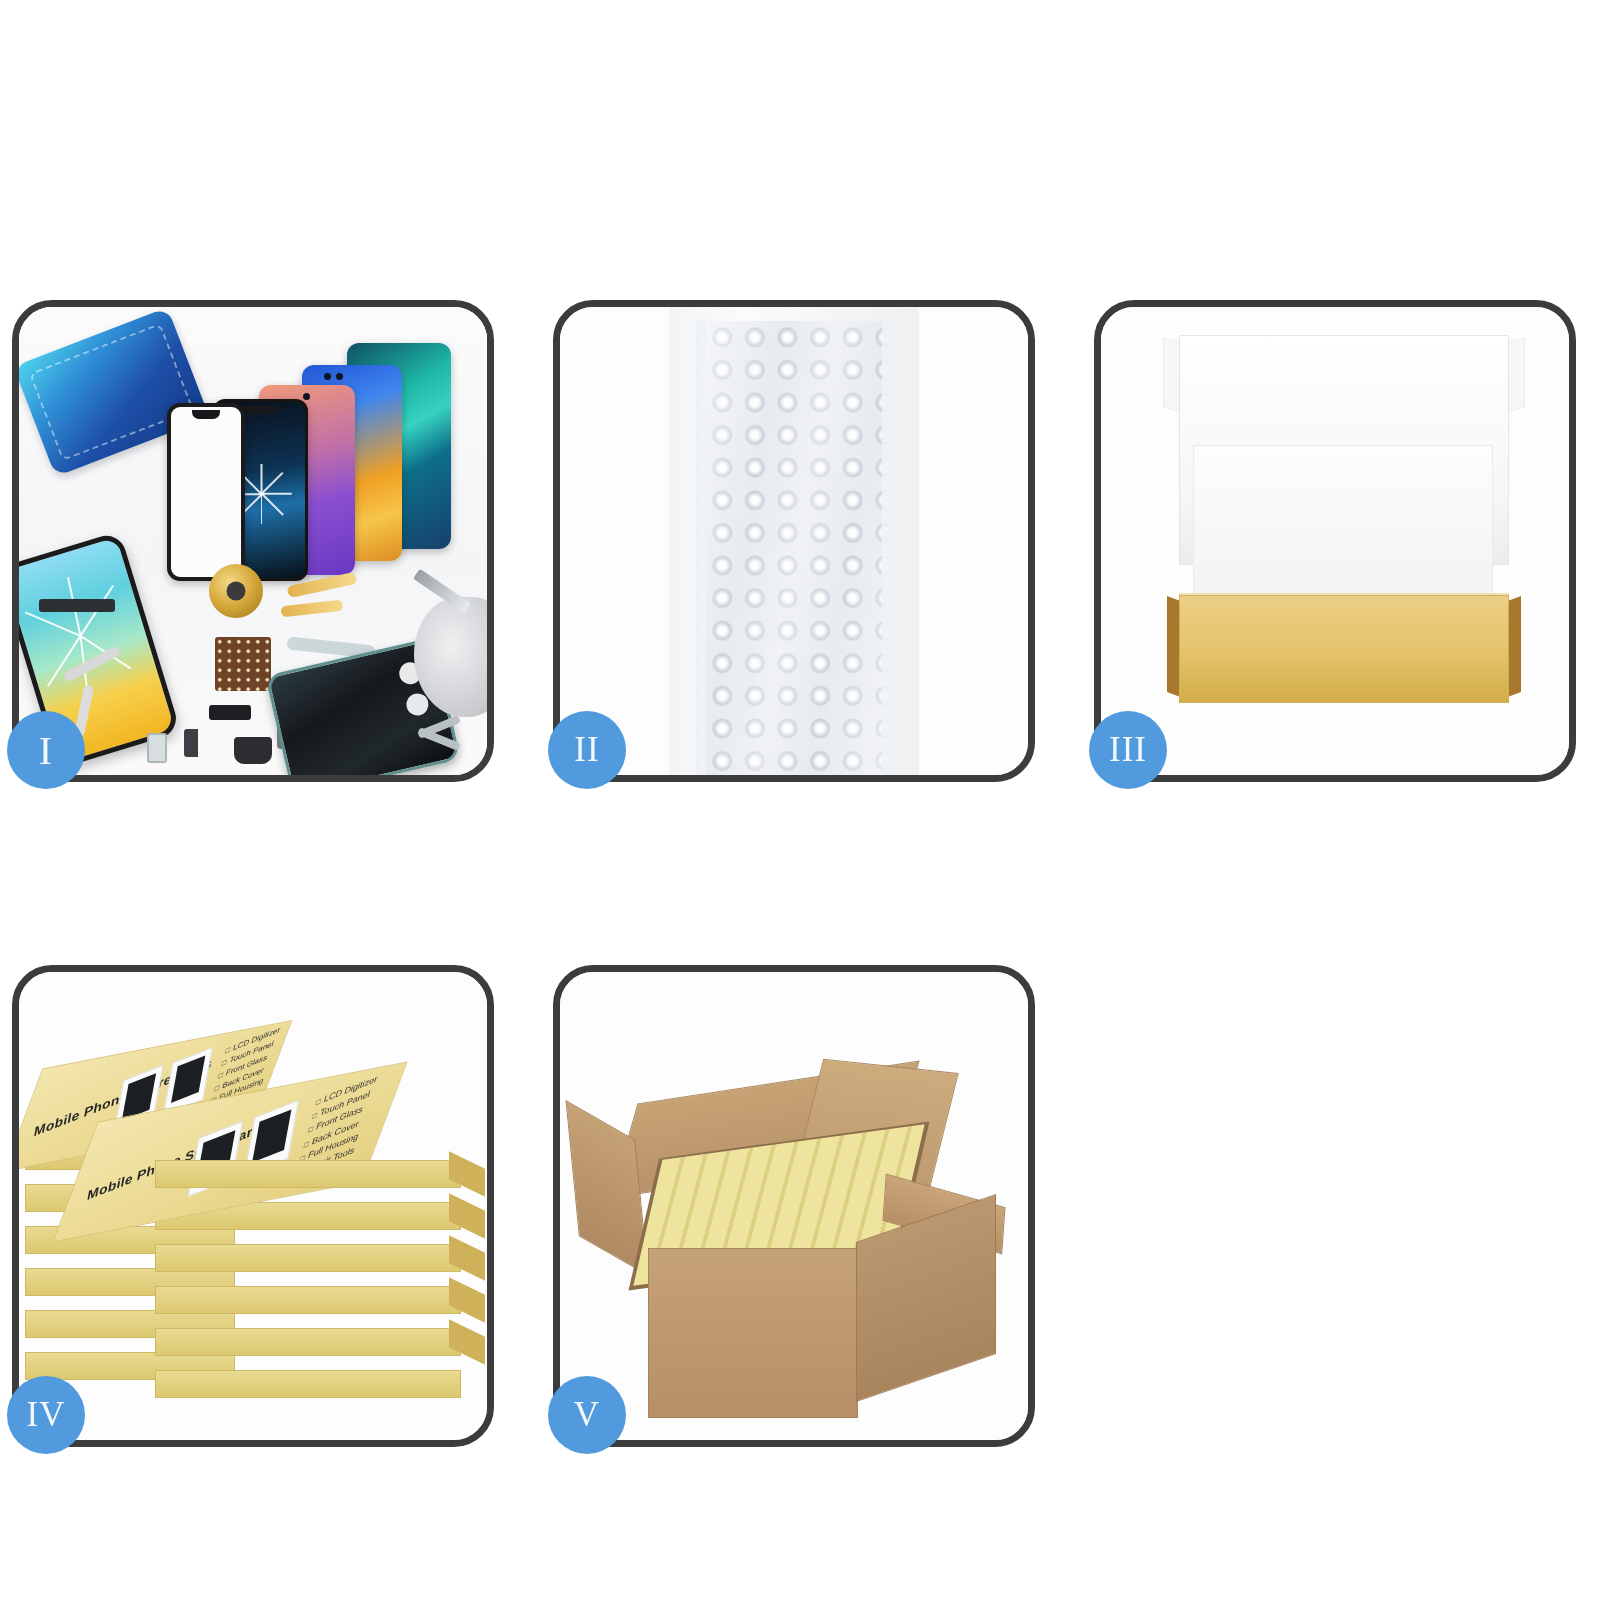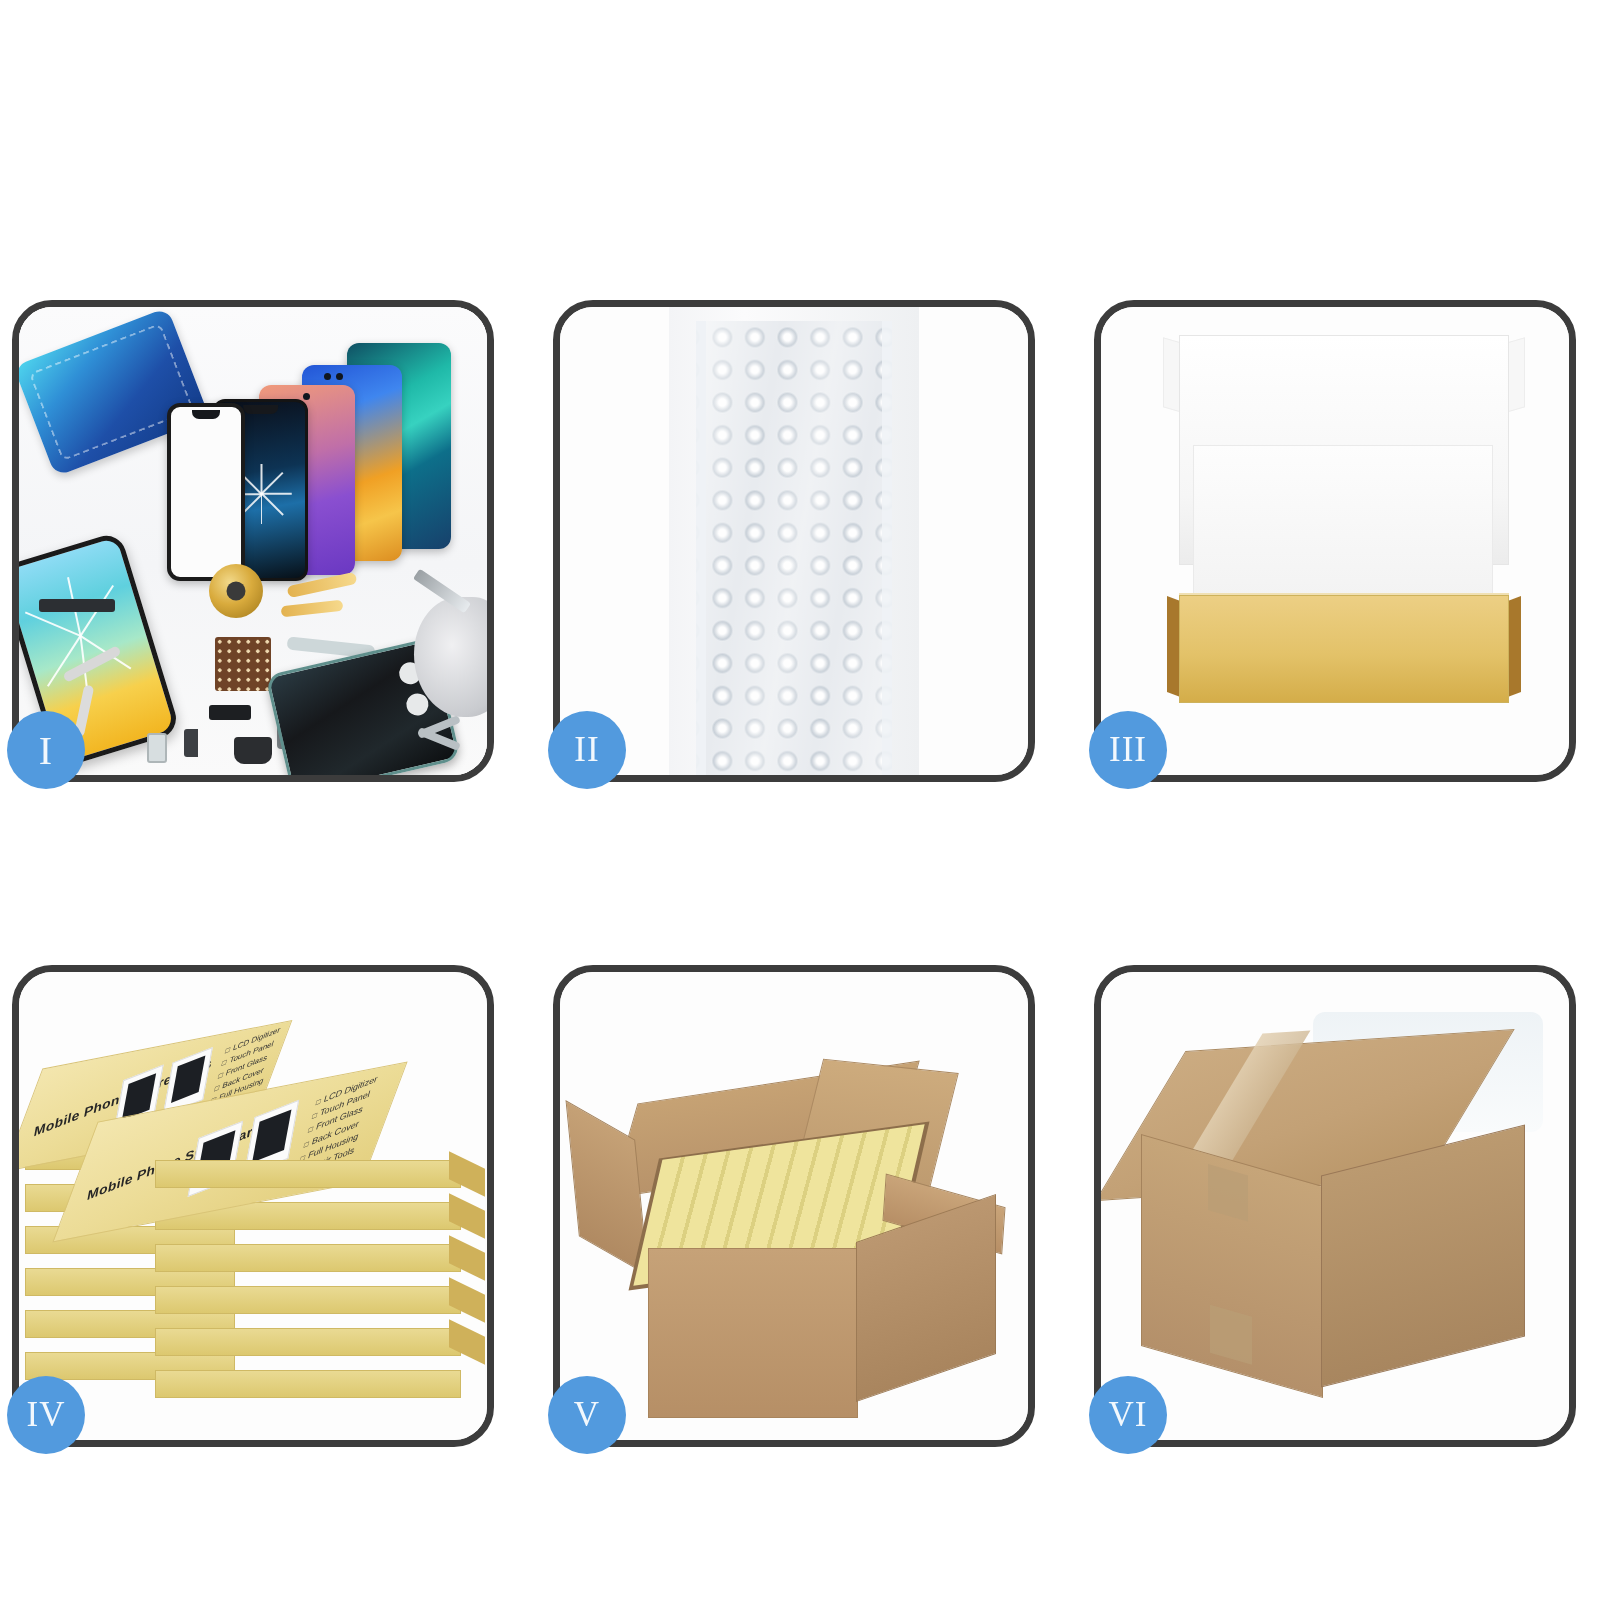--- a/index.html
+++ b/index.html
@@ -414,28 +414,15 @@
         <div class="c5-flapL"></div>
         <div class="c5-inner"></div>
         <div class="c5-content"></div>
         <div class="c5-flapR"></div>
         <div class="c5-front"></div>
         <div class="c5-right"></div>
       </div>
       <div class="badge wide">V</div>
     </div>
 
-    <div class="panel r1 c2">
-      <div class="panel-inner">
-        <div class="c6-shadow"></div>
-        <div class="c6-top"></div>
-        <div class="c6-tape"></div>
-        <div class="c6-left">
-          <span class="c6-patch" style="left:66px; top:10px; width:40px; height:46px;"></span>
-          <span class="c6-patch" style="left:68px; top:150px; width:42px; height:48px;"></span>
-        </div>
-        <div class="c6-right"></div>
-      </div>
-      <div class="badge wide">VI</div>
-    </div>
 
   </div>
 </div>
 
 </body></html>

